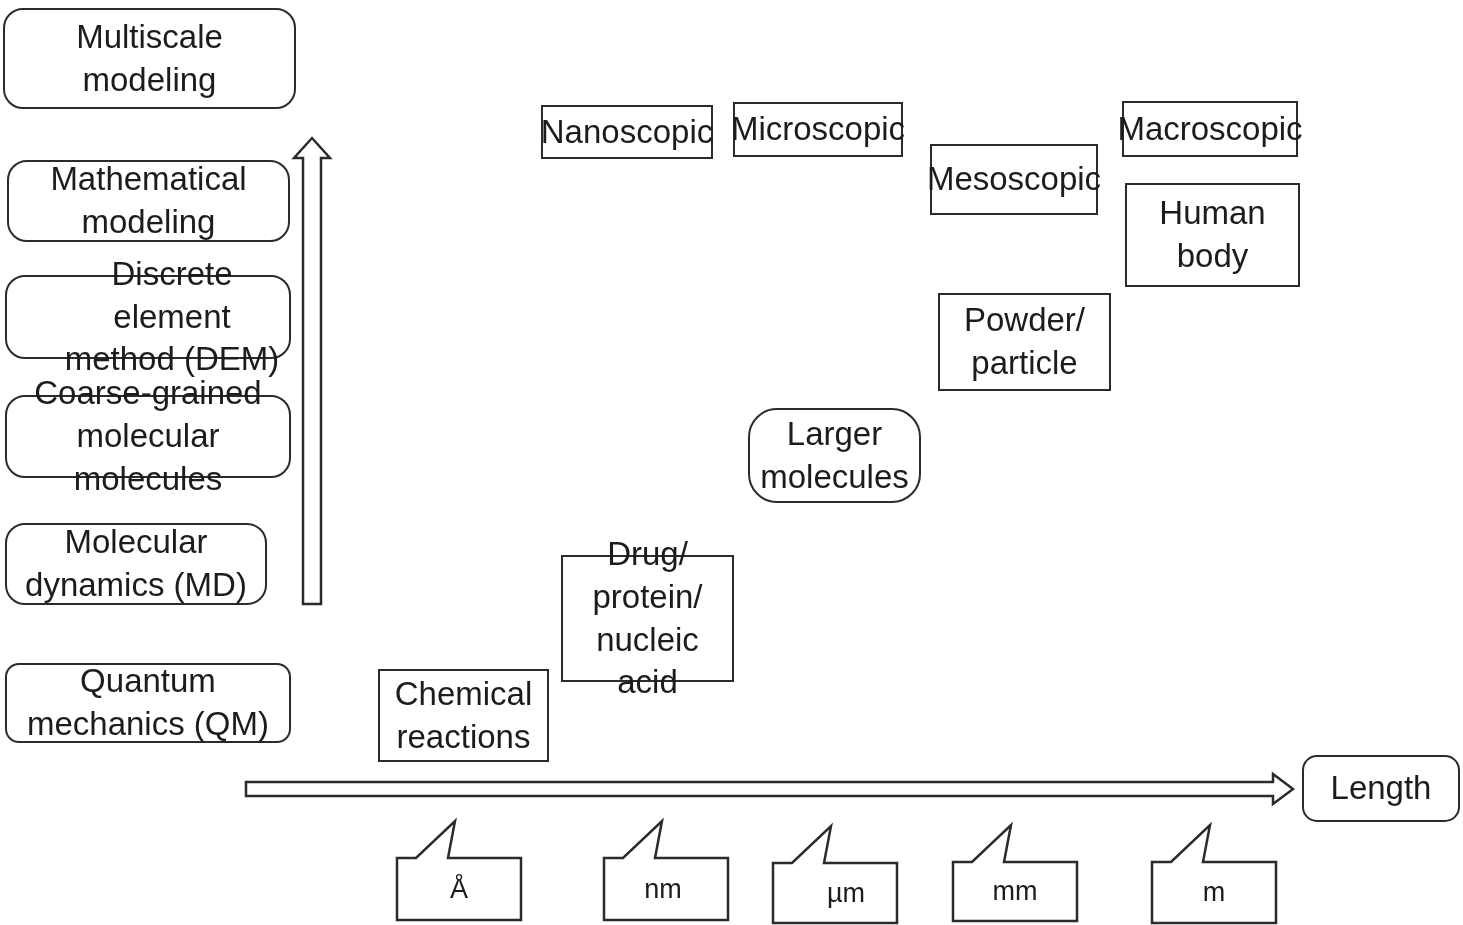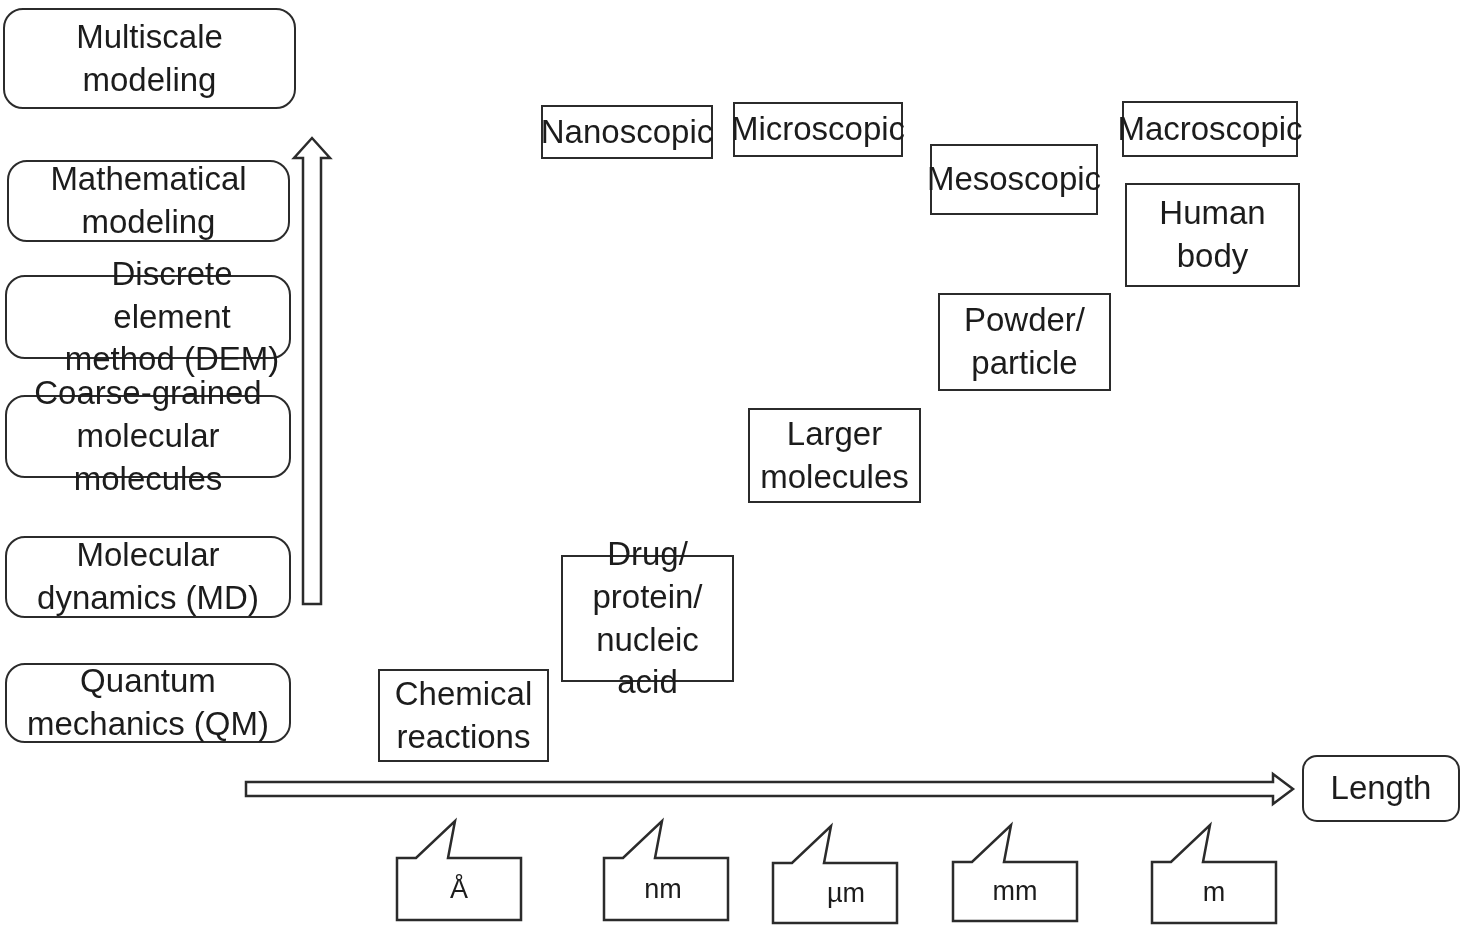--- a/index.html
+++ b/index.html
@@ -13,31 +13,31 @@
     display:flex; align-items:center; justify-content:center;
     text-align:center; background:#ffffff; border:2.5px solid #2b2b2b;
     font-size:33px; line-height:1.3; white-space:pre-line;
   }
   .rounded { border-radius:20px; }
   
   .m0 { left:3px;   top:8px;   width:293px; height:101px; }
   .m1 { left:7px;   top:160px; width:283px; height:82px; }
   .m2 { left:5px;   top:275px; width:286px; height:84px;padding-left:48px; }
   .m3 { left:5px;   top:395px; width:286px; height:83px; }
-  .m4 { left:5px;   top:523px; width:286px; height:82px;margin-top:13px; }
-  .m5 { left:5px;   top:663px; width:286px; height:80px; }
+  .m4 { left:5px;   top:523px; width:262px; height:82px; }
+  .m5 { left:5px;   top:663px; width:286px; height:80px;border-radius:14px; }
   
   .s0 { left:541px;  top:105px; width:172px; height:54px; }
   .s1 { left:733px;  top:102px; width:170px; height:55px; }
   .s2 { left:930px;  top:103px; width:168px; height:71px;margin-top:41px; }
   .s3 { left:1122px; top:101px; width:176px; height:56px; }
   
   .o0 { left:378px;  top:669px; width:171px; height:93px; }
   .o1 { left:561px;  top:523px; width:173px; height:127px;margin-top:32px; }
-  .o2 { left:748px;  top:408px; width:173px; height:95px; }
+  .o2 { left:748px;  top:408px; width:173px; height:95px;border-radius:29px; }
   .o3 { left:938px;  top:293px; width:173px; height:98px; }
   .o4 { left:1125px; top:183px; width:175px; height:104px; }
   
   .length-box { left:1302px; top:755px; width:158px; height:67px; border-radius:15px; }
   
   .unit-label {
     position:absolute; display:flex; align-items:center; justify-content:center;
     text-align:center; font-size:27px; background:transparent;
   }
   .u0 { left:397px;  top:858px; width:124px; height:62px; }

